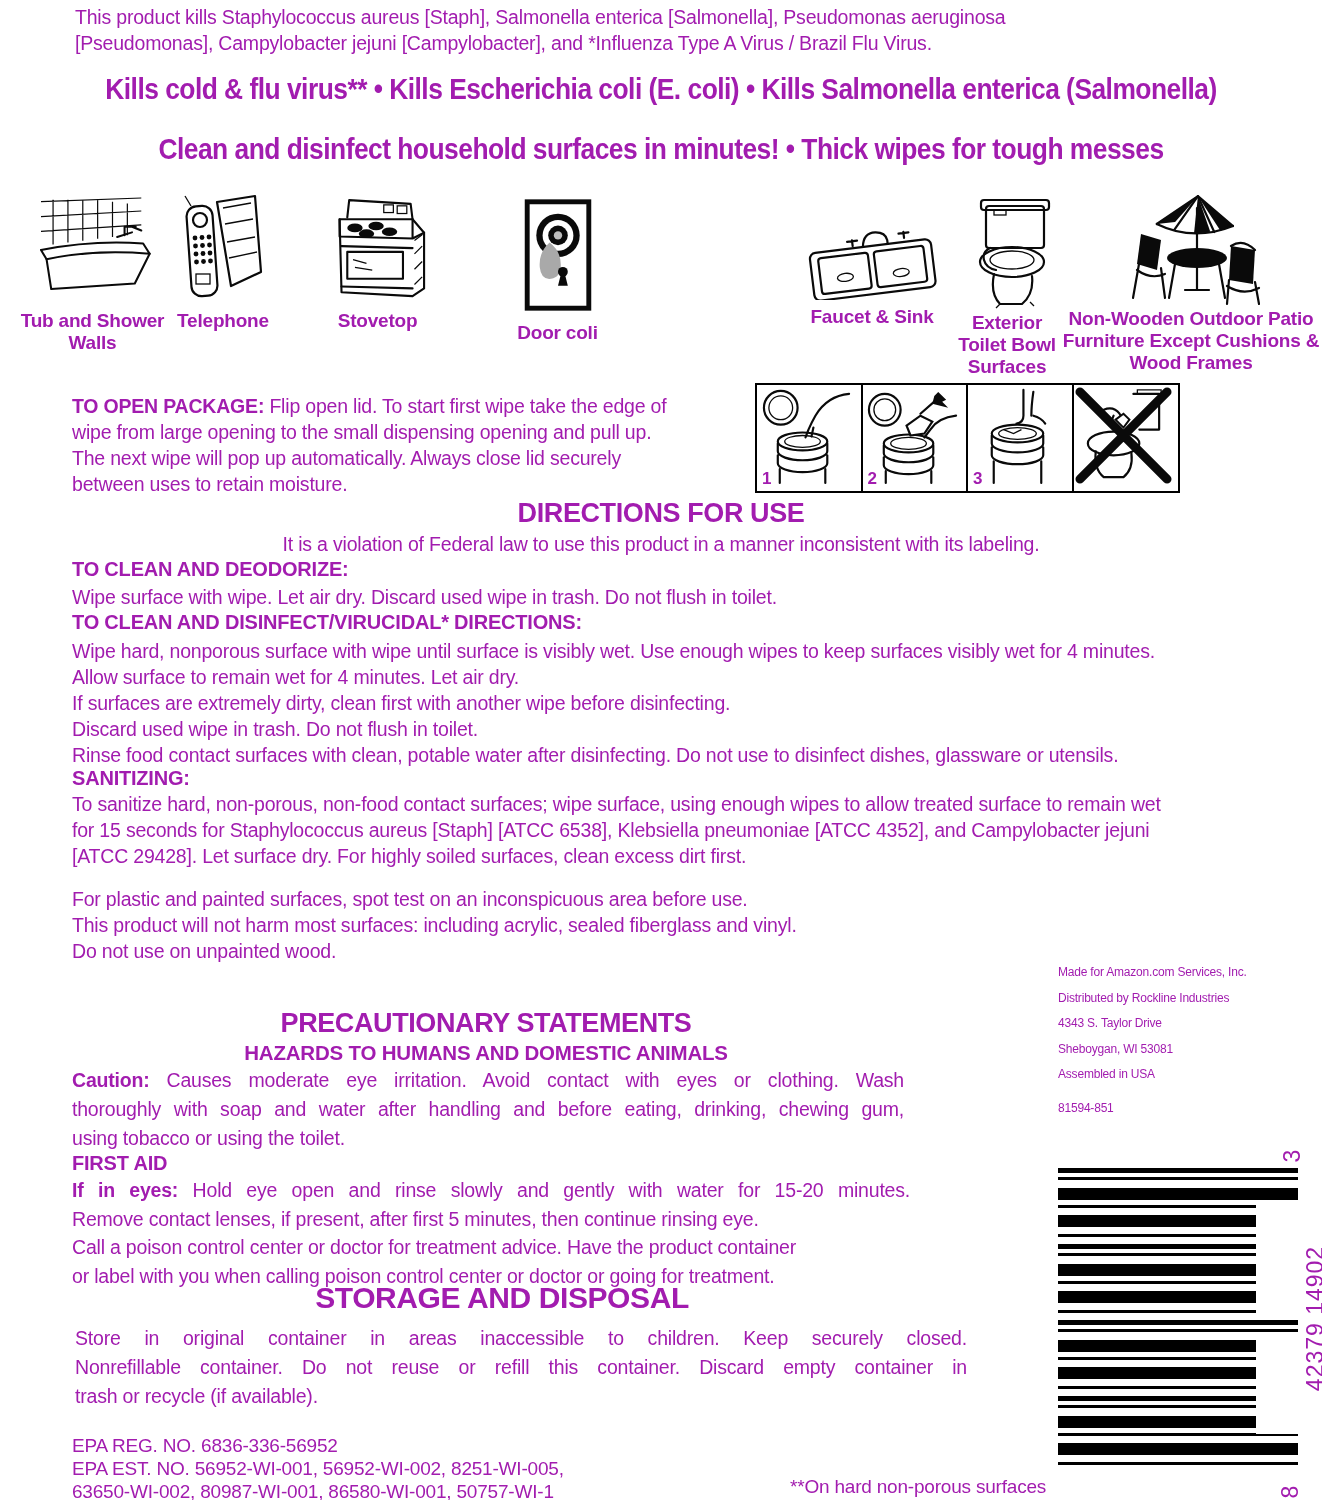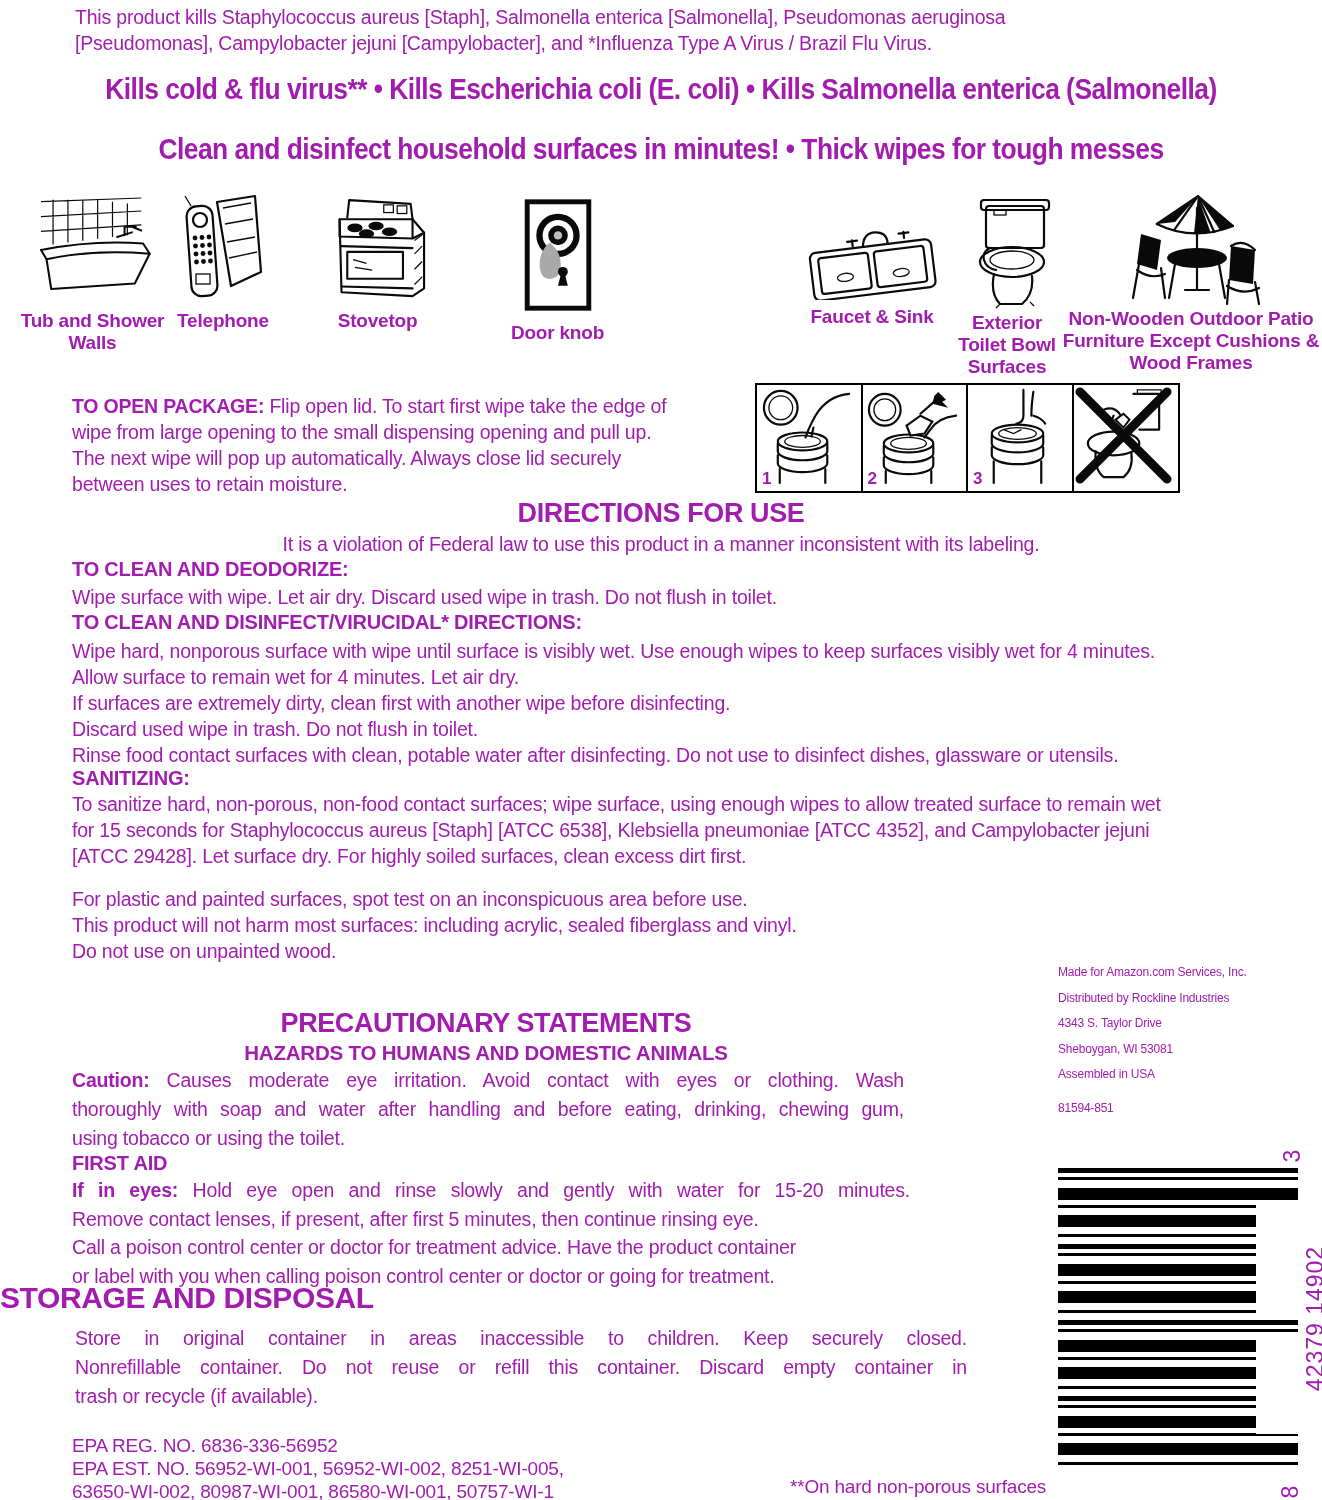--- a/index.html
+++ b/index.html
@@ -123,21 +123,21 @@
         <rect x="6" y="4" width="88" height="152" fill="#fff" stroke="#0a0a0a" stroke-width="7"></rect>
         <circle class="fil" cx="50" cy="52" r="31"></circle>
         <circle cx="50" cy="52" r="22" fill="#fff"></circle>
         <circle class="fil" cx="50" cy="52" r="14"></circle>
         <circle cx="50" cy="52" r="6" fill="#bdbdbd"></circle>
         <path fill="#a9a9a9" d="M38,62 q-16,14 -14,36 q2,18 16,16 q14,-2 14,-20 q0,-20 -16,-32z"></path>
         <circle class="fil" cx="57" cy="104" r="7"></circle>
         <path class="fil" d="M54,108 l6,0 l4,16 l-14,0 z"></path>
       </svg>
     </div>
-    <div class="icon-label" style="margin-top:10px;">Door knob</div>
+    <div class="icon-label" style="margin-top:10px;">Door coli</div>
   </div>
 
 
   <div class="icon-item" style="left:798px;width:148px;">
     <div class="icon-holder" style="height:108px;">
       <svg width="138" height="86" viewBox="0 0 138 86">
         <g transform="rotate(-7 69 50)">
           <rect class="stk" x="8" y="32" width="122" height="48" rx="6"></rect>
           <rect class="stk" x="16" y="38" width="50" height="36" rx="3"></rect>
           <rect class="stk" x="72" y="38" width="50" height="36" rx="3"></rect>
@@ -288,21 +288,21 @@
 
   <div class="abs sec-h" style="left:72px;top:1150px;">FIRST AID</div>
   <div class="abs tl" style="left:72px;top:1176px;width:838px;line-height:28.5px;">
     <div class="jline"><span class="b">If in eyes:</span>
       <span>Hold eye open and rinse slowly and gently with water for 15-20 minutes.</span></div>
     <div>Remove contact lenses, if present, after first 5 minutes, then continue rinsing eye.</div>
     <div>Call a poison control center or doctor for treatment advice. Have the product container</div>
     <div>or label with you when calling poison control center or doctor or going for treatment.</div>
   </div>
 
-  <div class="abs h-storage" style="left:0;top:1281px;width:972px;text-align:left;">STORAGE AND DISPOSAL</div>
+  <div class="abs h-storage" style="left:16px;top:1281px;width:972px;text-align:center;">STORAGE AND DISPOSAL</div>
   <div class="abs tl" style="left:75px;top:1324px;width:892px;line-height:29px;">
     <div class="jline">Store in original container in areas inaccessible to children. Keep securely closed.</div>
     <div class="jline">Nonrefillable container. Do not reuse or refill this container. Discard empty container in</div>
     <div>trash or recycle (if available).</div>
   </div>
 
   <div class="abs small" style="left:72px;top:1434px;width:700px;line-height:23px;">
     <div>EPA REG. NO. 6836-336-56952</div>
     <div>EPA EST. NO. 56952-WI-001, 56952-WI-002, 8251-WI-005,</div>
     <div>63650-WI-002, 80987-WI-001, 86580-WI-001, 50757-WI-1</div>

